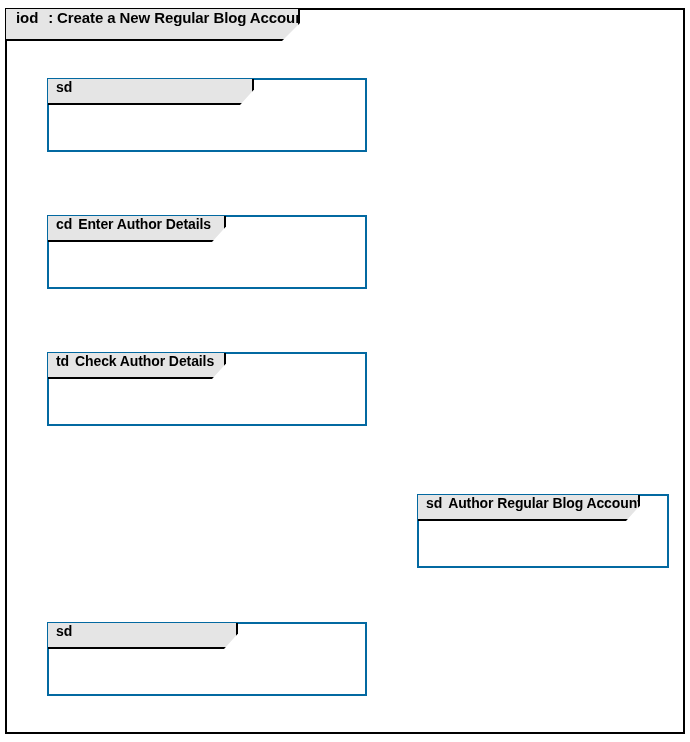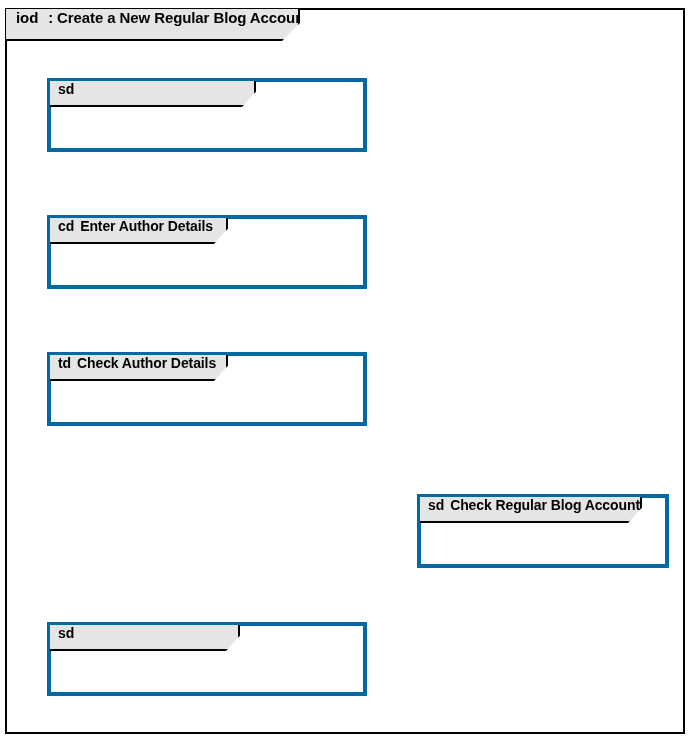--- a/index.html
+++ b/index.html
@@ -17,21 +17,21 @@
   
   .frame {
     position: absolute;
     box-sizing: border-box;
     background: #fff;
   }
   .outer-frame {
     border: 2.5px solid #000;
   }
   .inner-frame {
-    border: 4px solid #0369a1;
+    border: 2px solid #0369a1;
   }
   
   .tab {
     position: absolute;
     top: -1px;           
     left: -1px;
     height: 26px;
     box-sizing: border-box;
     border: 2px solid #000;
     border-top: none;
@@ -98,21 +98,21 @@
   <div class="frame inner-frame" style="left:47px;top:215px;width:320px;height:74px;">
     <div class="tab" style="width:178px;">
       <span class="prefix">cd</span>
       <span class="title">Enter Author Details</span>
     </div>
   </div>
 
   <div class="frame inner-frame" style="left:417px;top:494px;width:252px;height:74px;">
     <div class="tab" style="width:222px;">
       <span class="prefix">sd</span>
-      <span class="title">Check Regular Blog Account</span>
+      <span class="title">Author Regular Blog Account</span>
     </div>
   </div>
 
   <div class="frame inner-frame" style="left:47px;top:622px;width:320px;height:74px;">
     <div class="tab" style="width:190px;">
       <span class="prefix">sd</span>
     </div>
   </div>
 
 </div>

